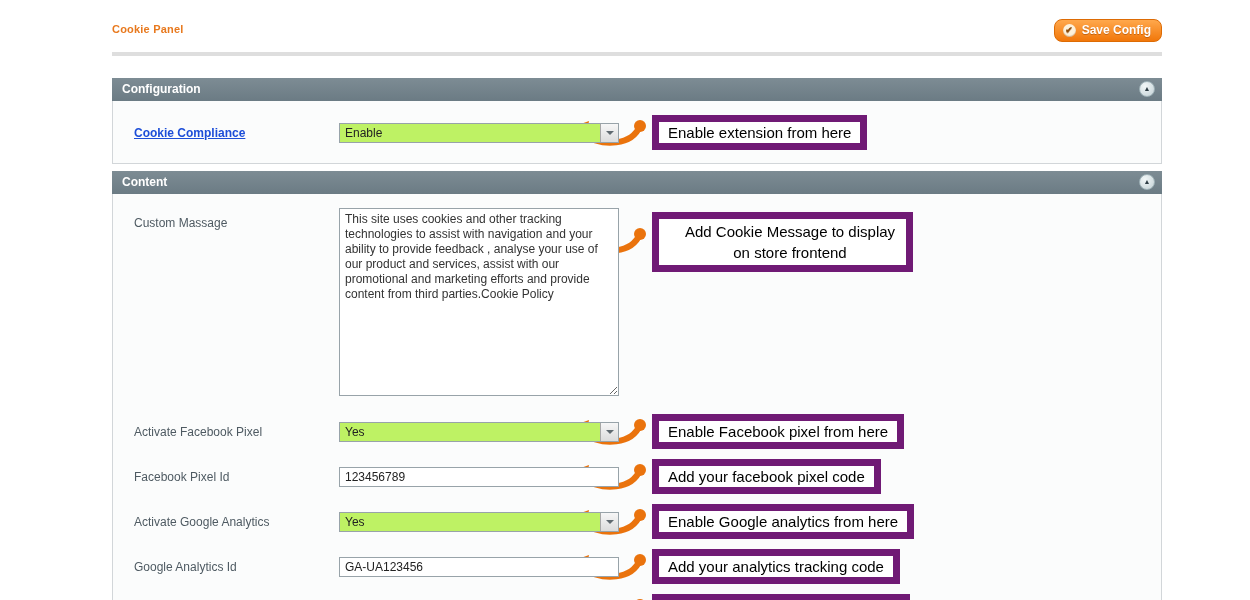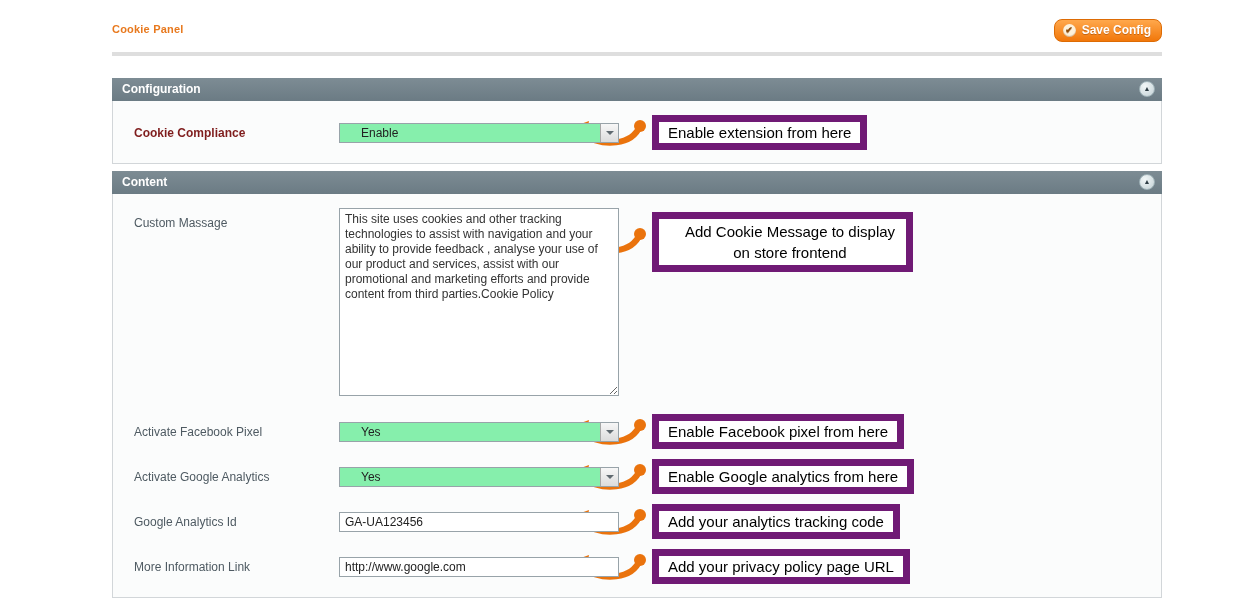--- a/index.html
+++ b/index.html
@@ -43,28 +43,28 @@
     color:#2e3d45;font-size:7px;line-height:14px;text-align:center;cursor:pointer;padding:0;
   }
   .collapse-btn::before{content:"\25B2";}
   .fieldset{border:1px solid #d2d6d9;border-top:none;background:#fbfcfc;padding:14px 0 13px;}
 
   
   .row{display:flex;align-items:center;margin:0 0 10px 21px;}
   .row:last-child{margin-bottom:0;}
   .row.top{align-items:flex-start;}
   .lbl{width:205px;font-size:12px;color:#4e5a62;flex:none;}
-  .lbl.bold{font-weight:bold;color:#7f1d1d;}
+  .lbl.bold{font-weight:bold;color:#1d4ed8;text-decoration:underline;}
   .row.top .lbl{padding-top:8px;}
   .ctrl{width:280px;flex:none;position:relative;}
 
   .sel{
-    height:20px;border:1px solid #98a3a9;background:#86efac;
+    height:20px;border:1px solid #98a3a9;background:#bef264;
     font-size:12px;color:#222;display:flex;align-items:center;
-    padding-left:21px;box-sizing:border-box;cursor:default;position:relative;
+    padding-left:5px;box-sizing:border-box;cursor:default;position:relative;
   }
   .sel-btn{
     position:absolute;right:0;top:0;bottom:0;width:17px;
     background:linear-gradient(#f7f7f7,#dcdcdc);border-left:1px solid #a7a7a7;
     display:flex;align-items:center;justify-content:center;cursor:pointer;
   }
   .sel-btn::before{
     content:"";width:0;height:0;border-left:4px solid transparent;
     border-right:4px solid transparent;border-top:4px solid #606a70;
   }
@@ -158,20 +158,30 @@
             <span>Yes</span>
             <span class="sel-btn"></span>
           </div>
         </div>
         <svg class="arrow" width="85" height="34" viewBox="0 0 85 34">
             <use href="#callout-arrow"></use>
           </svg>
         <div class="anno">Enable Facebook pixel from here</div>
       </div>
 
+      <div class="row">
+        <div class="lbl">Facebook Pixel Id</div>
+        <div class="ctrl">
+          <input class="txt-input" value="123456789" style="">
+        </div>
+        <svg class="arrow" width="85" height="34" viewBox="0 0 85 34">
+            <use href="#callout-arrow"></use>
+          </svg>
+        <div class="anno">Add your facebook pixel code</div>
+      </div>
 
       <div class="row">
         <div class="lbl">Activate Google Analytics</div>
         <div class="ctrl">
           <div class="sel">
             <span>Yes</span>
             <span class="sel-btn"></span>
           </div>
         </div>
         <svg class="arrow" width="85" height="34" viewBox="0 0 85 34">

